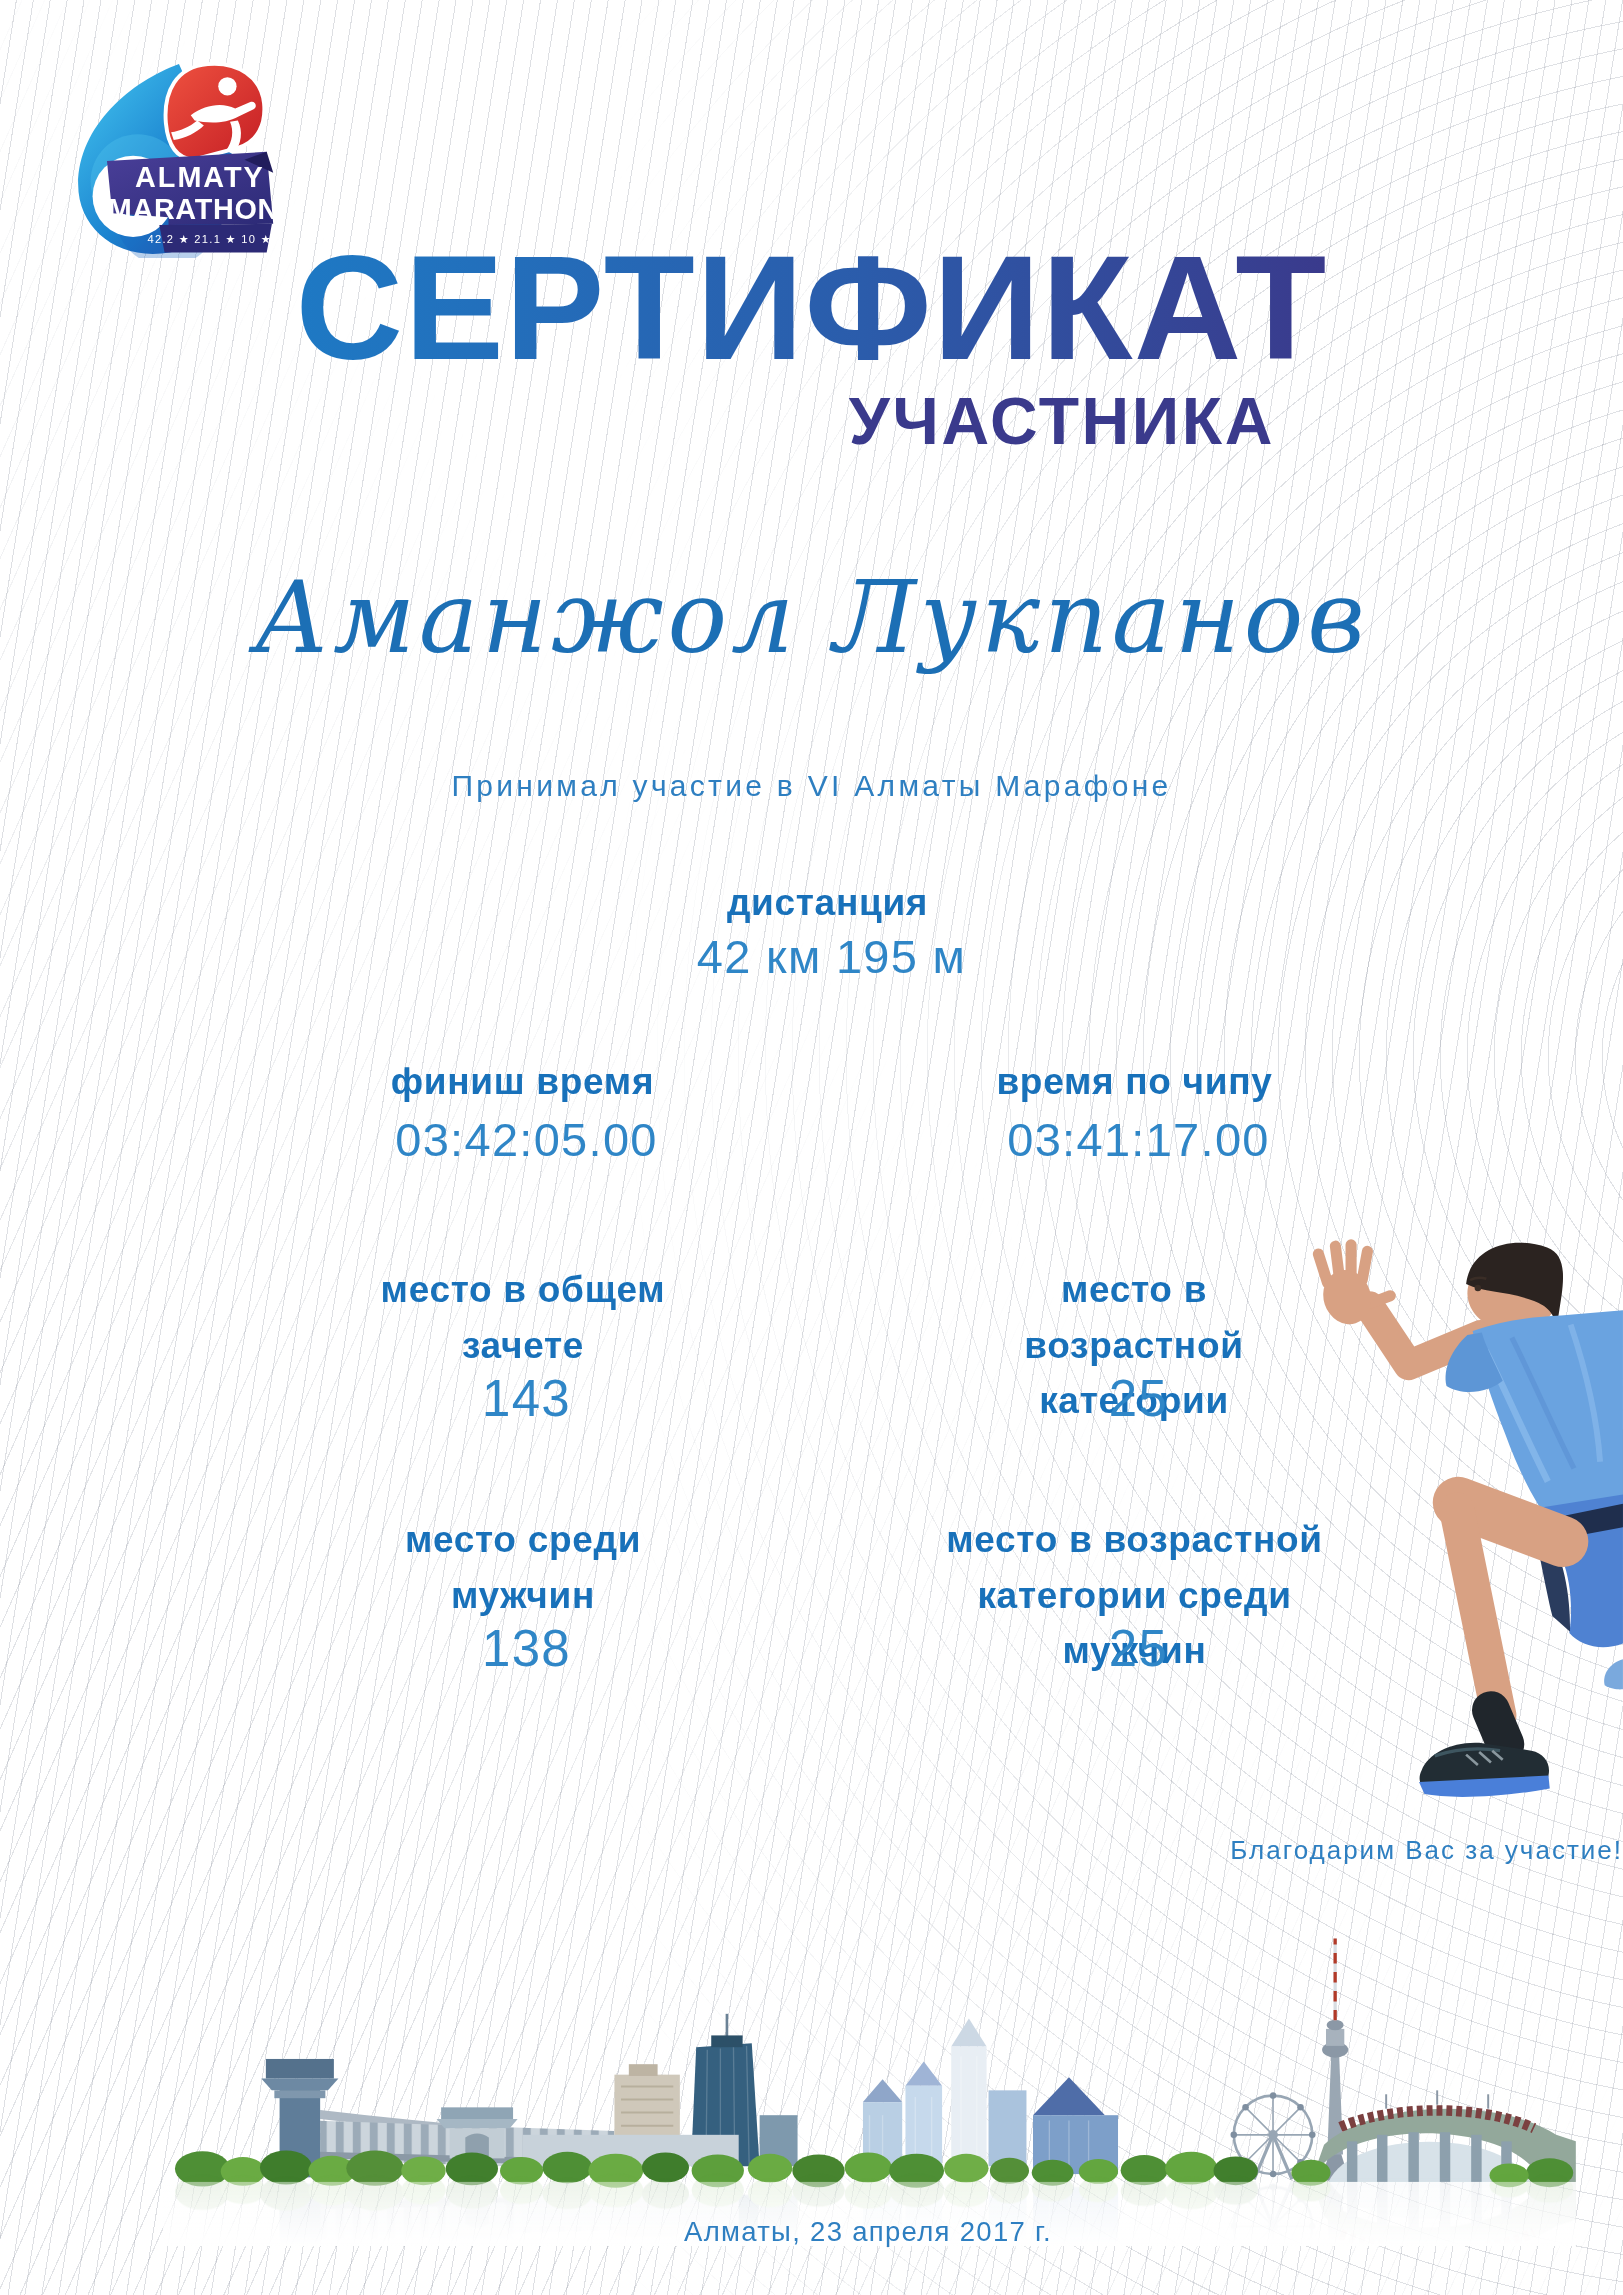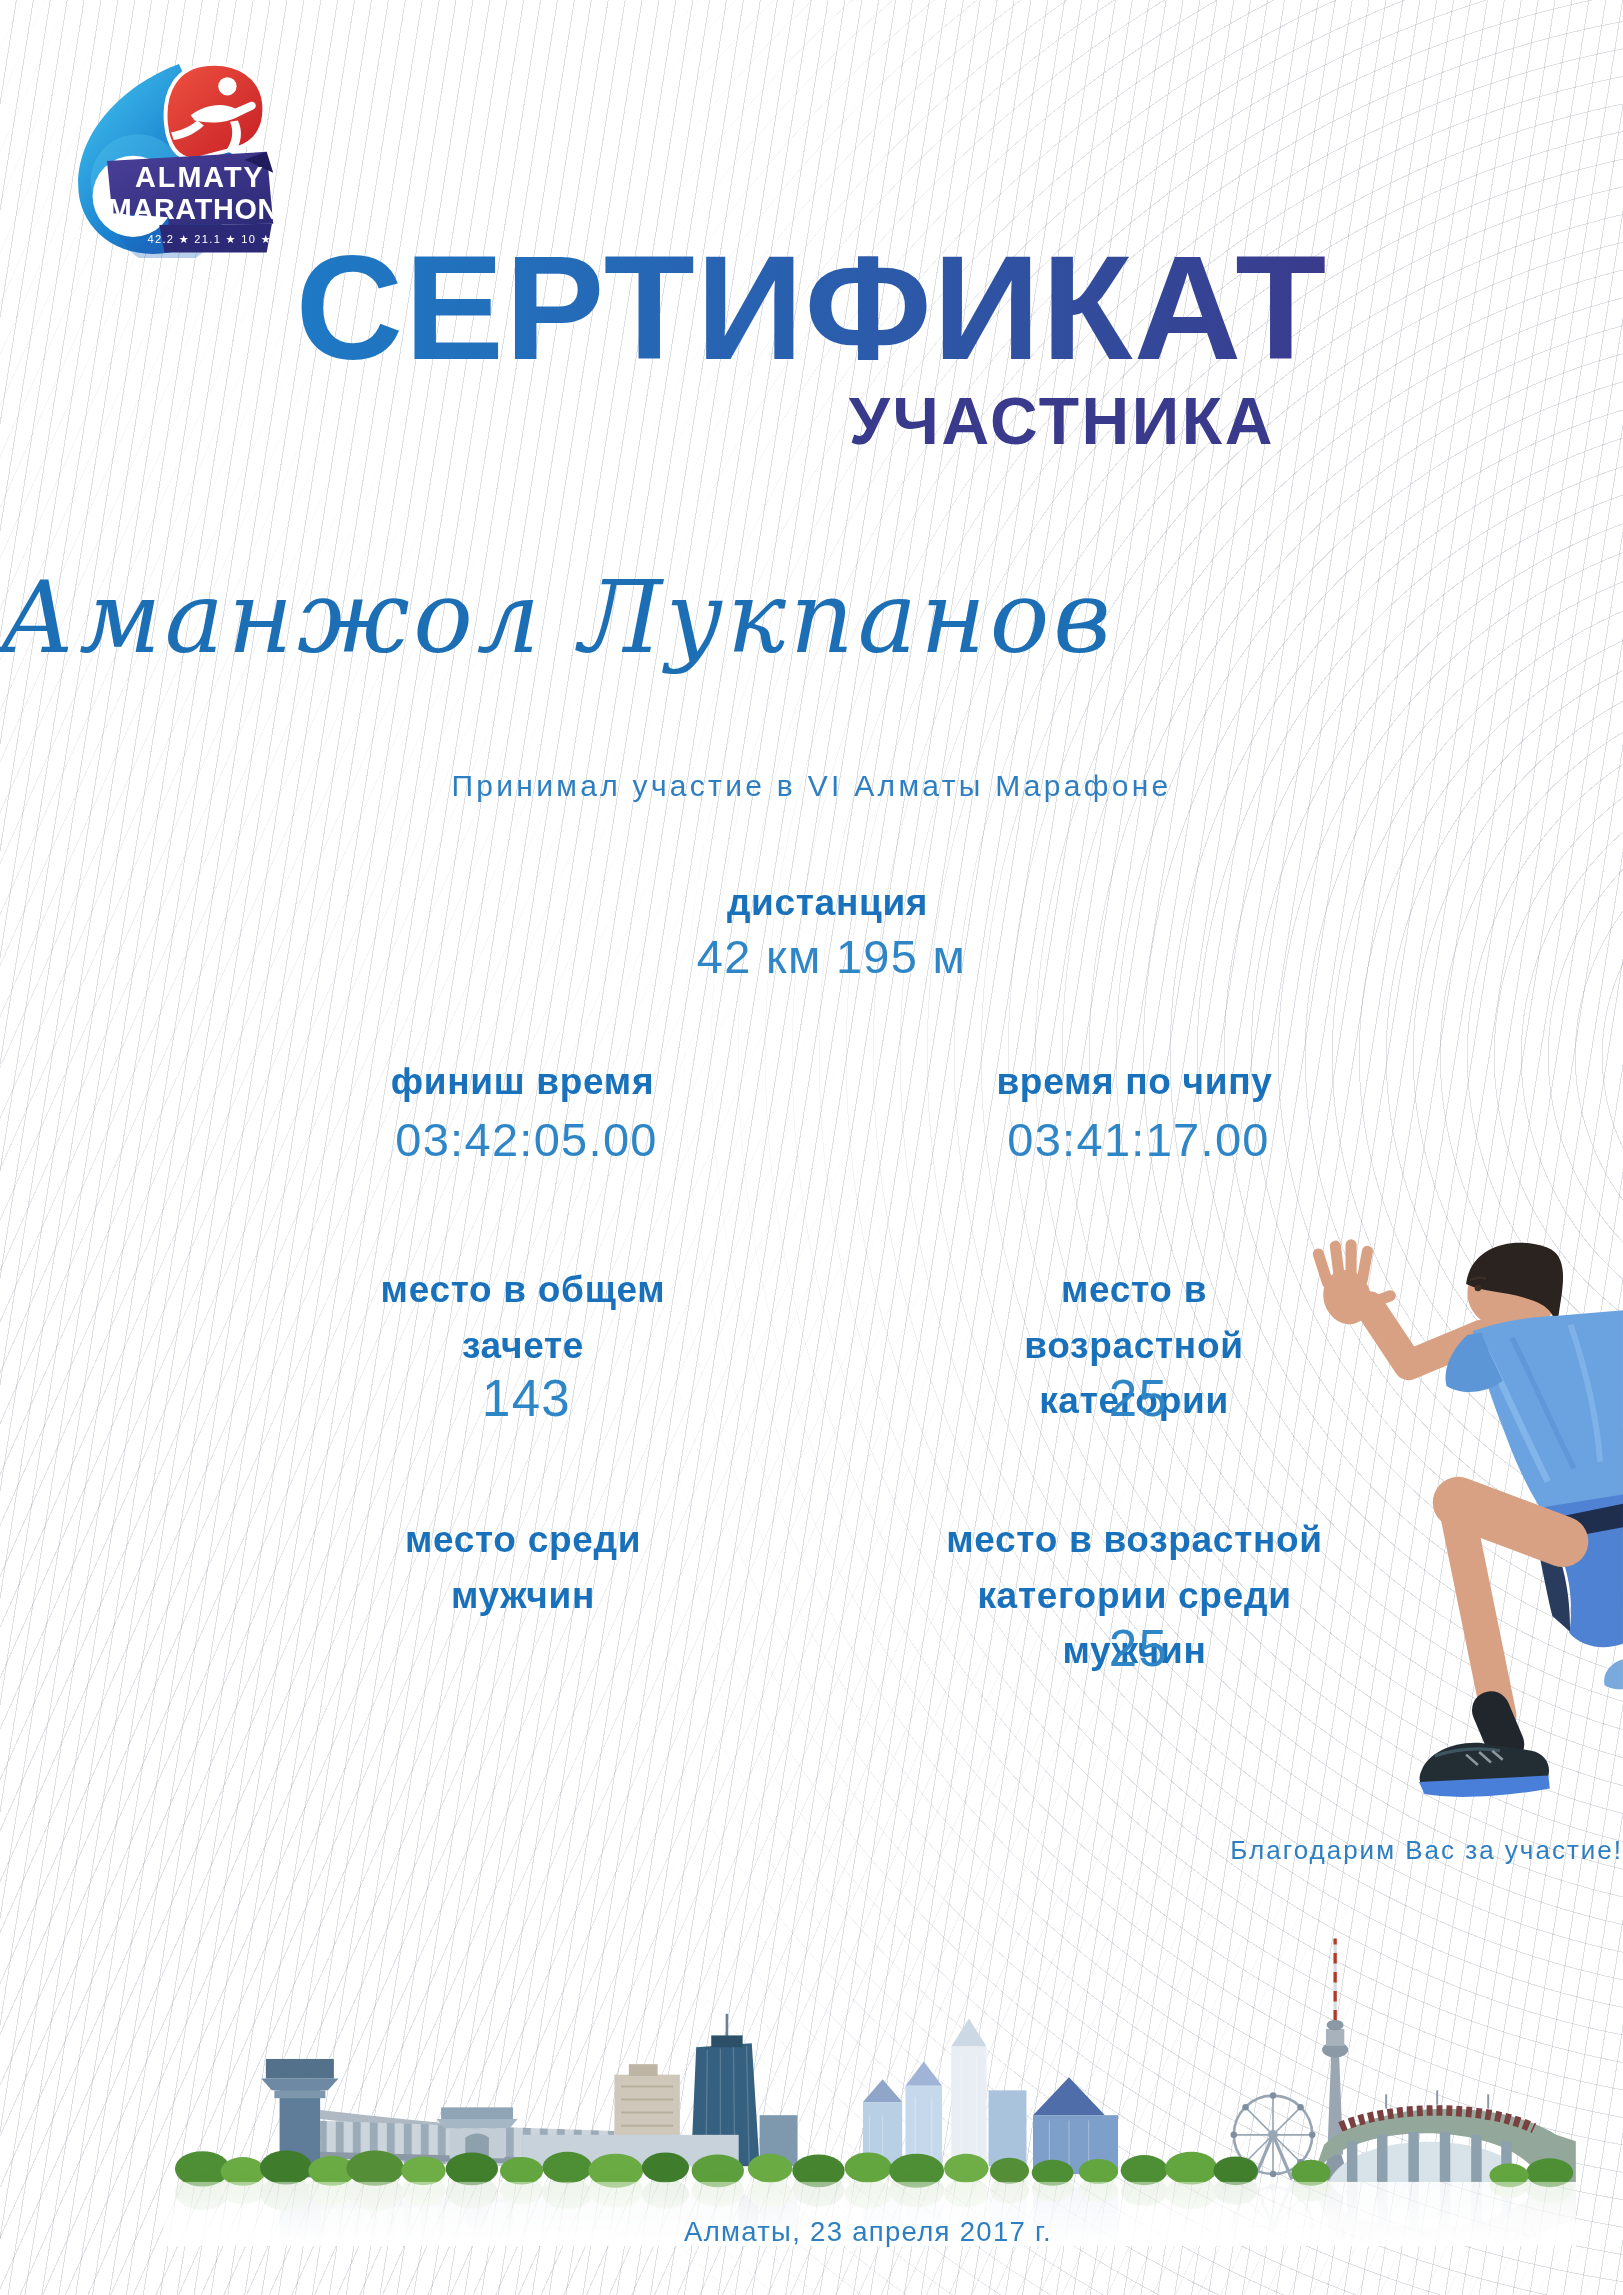--- a/index.html
+++ b/index.html
@@ -46,21 +46,21 @@
       -webkit-text-fill-color:transparent; color:transparent;
     }
   }
   .cert-subtitle{
     position:absolute; top:388px; right:348px;
     font-size:66px; font-weight:700; letter-spacing:2.6px; line-height:1;
     color:#3a3a8c; white-space:nowrap;
   }
   
   .runner-name{
-    position:absolute; top:560px; left:0; width:100%; text-align:left;
+    position:absolute; top:560px; left:0; width:100%; text-align:center;
     font-family:"DejaVu Serif",serif; font-style:italic;
     font-size:99px; letter-spacing:3.9px; color:#1c6fb5; white-space:nowrap;
   }
   .event-line{
     position:absolute; top:769px; left:0; width:100%; text-align:center;
     font-size:30px; letter-spacing:3.3px; color:#2e7fc1; white-space:nowrap;
   }
   
   .stat-label{
     position:absolute; text-align:center; font-weight:700;
@@ -165,20 +165,21 @@
   <div class="stat-value val-finish">03:42:05.00</div>
   <div class="stat-value val-chip">03:41:17.00</div>
 
   <div class="stat-label lbl-overall">место в общем зачете</div>
   <div class="stat-label lbl-agecat">место в возрастной категории</div>
   <div class="stat-value big val-overall">143</div>
   <div class="stat-value big val-agecat">25</div>
 
   <div class="stat-label lbl-men">место среди мужчин</div>
   <div class="stat-label lbl-agemen">место в возрастной категории среди мужчин</div>
+  <div class="stat-value big val-men">138</div>
   <div class="stat-value big val-agemen">25</div>
 
   <div class="thanks">Благодарим Вас за участие!</div>
   <div class="place-date">Алматы, 23 апреля 2017 г.</div>
 
   <svg class="runner-photo" viewBox="0 0 540 915" xmlns="http://www.w3.org/2000/svg">
     <g>
 
       <path d="M540 672 C 520 678 508 694 512 712 C 524 720 540 718 540 718 Z" fill="#7aa9dd"></path>
 

